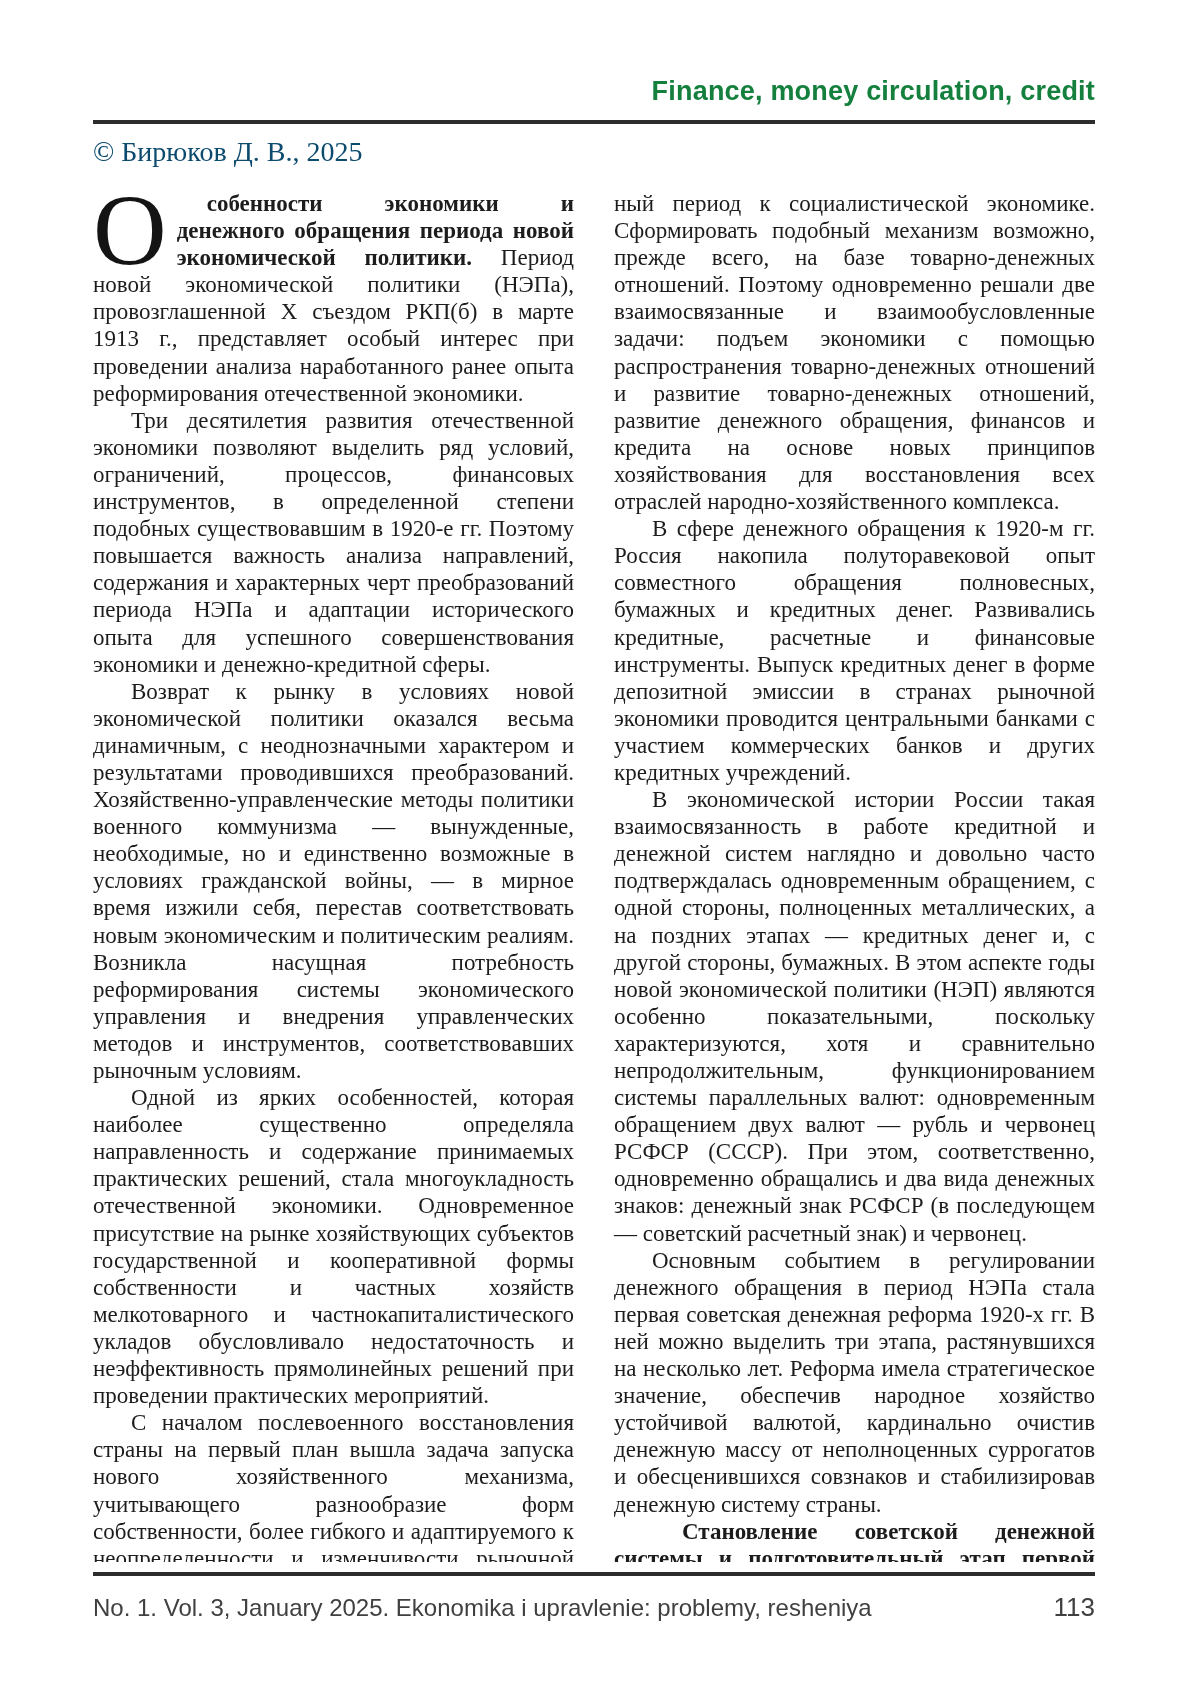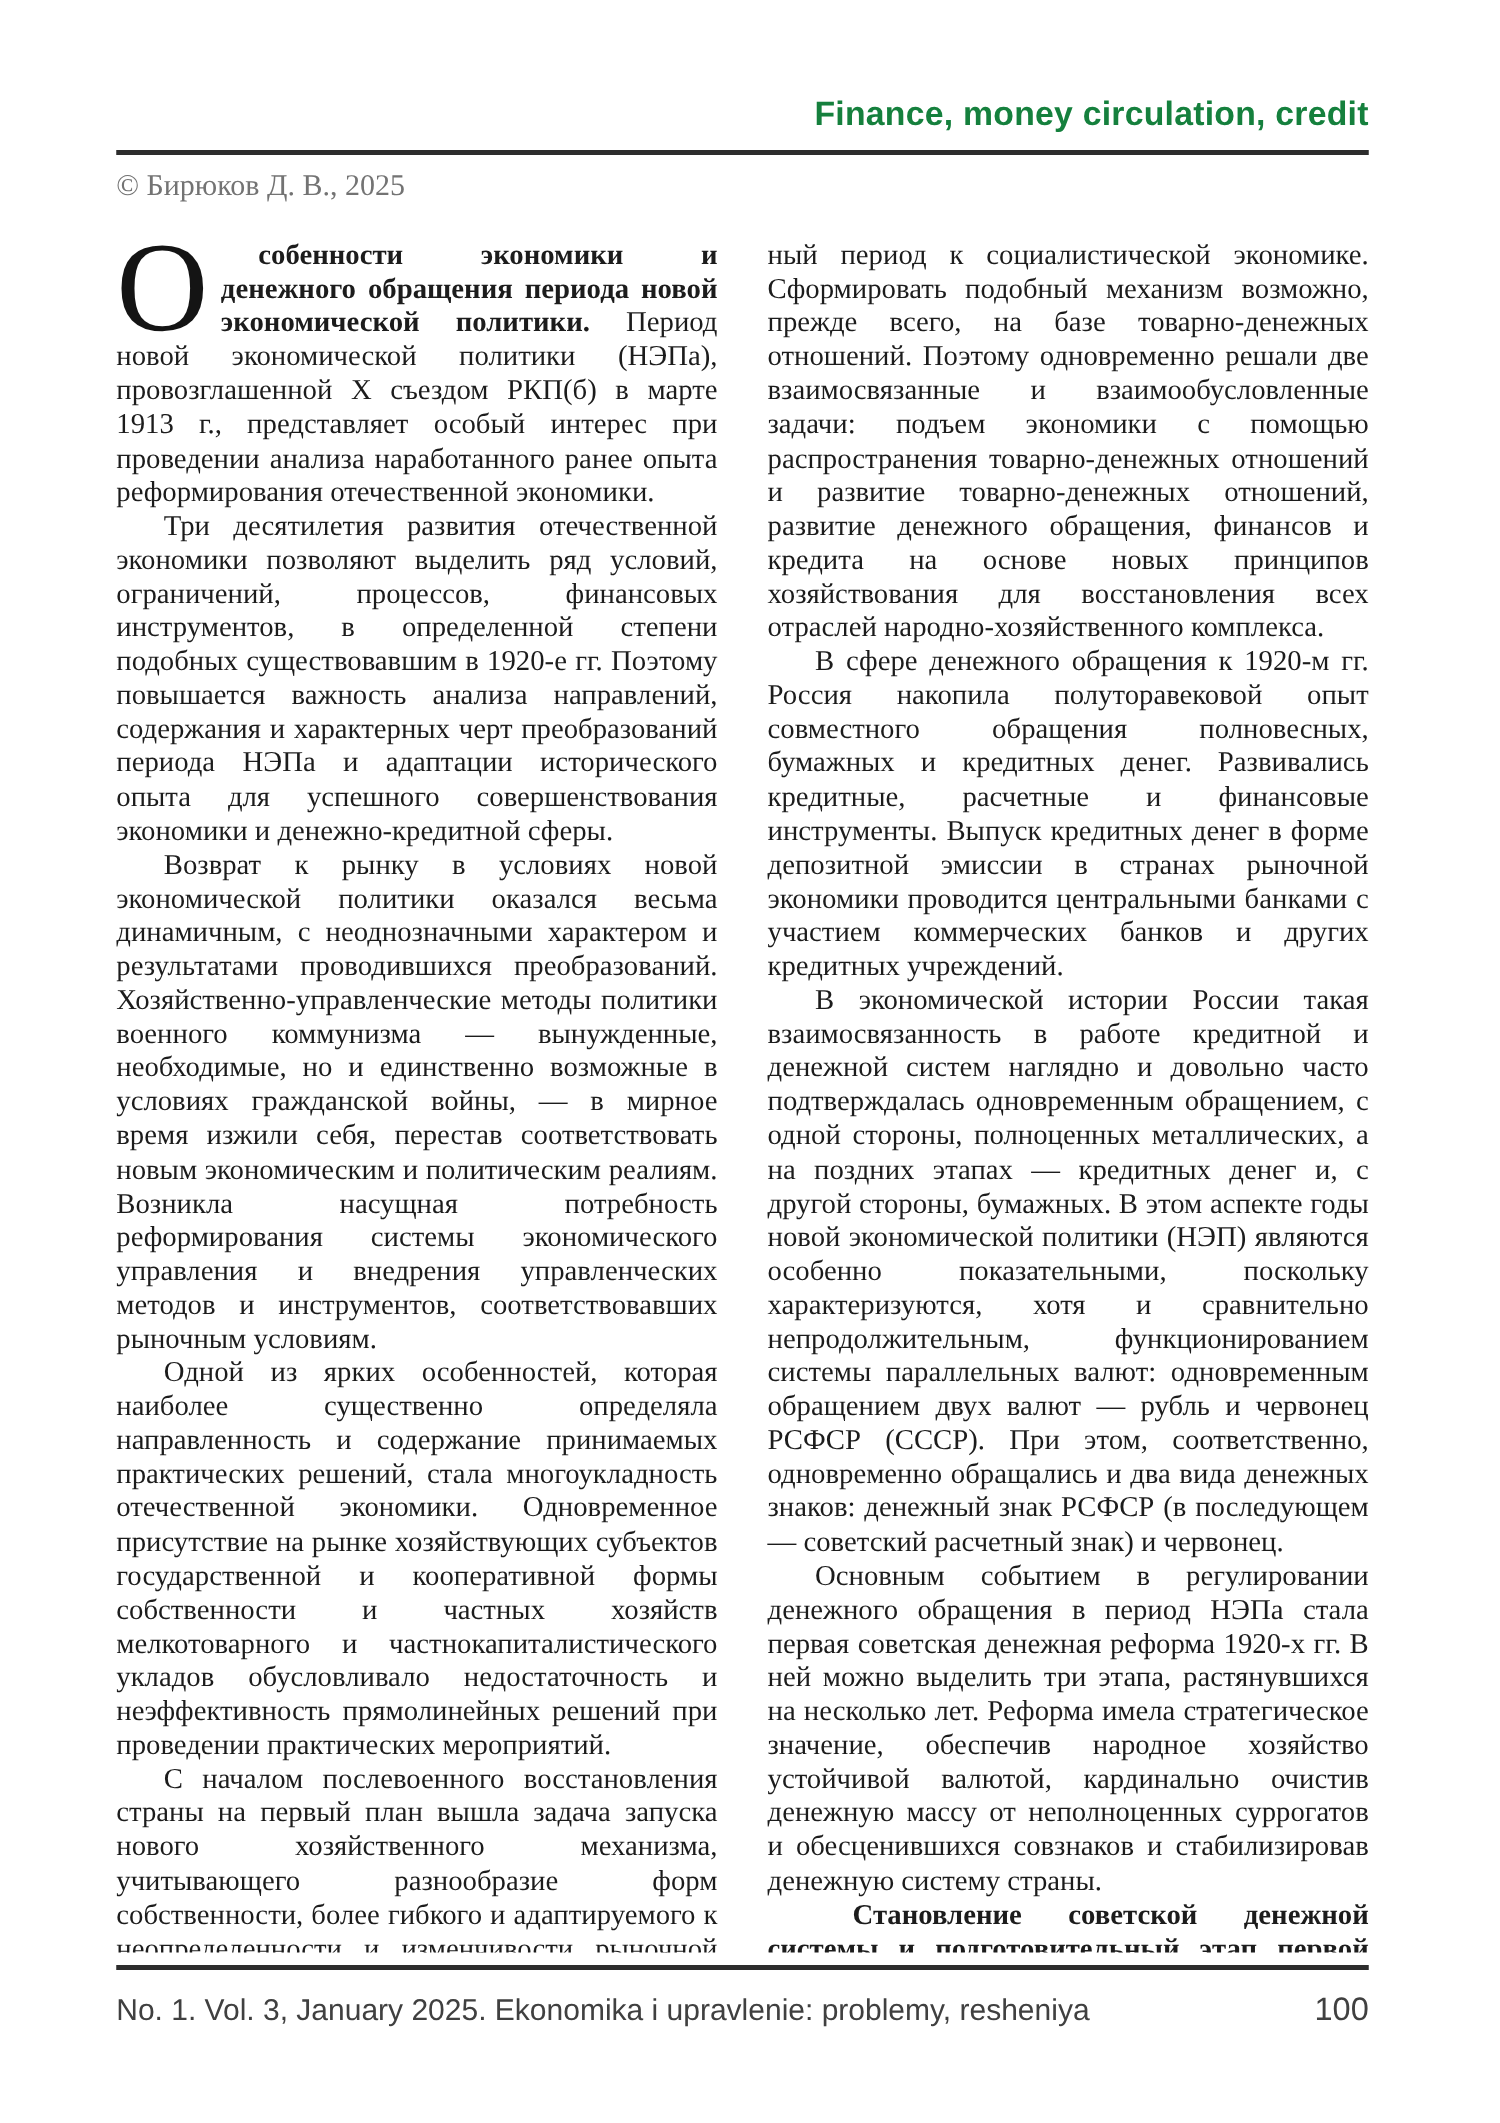--- a/index.html
+++ b/index.html
@@ -24,22 +24,22 @@
   }
   .rule {
     height:4px;
     background:#2d2d2d;
   }
   .rule-top { position:absolute; left:93px; width:1002px; top:120px; }
   .rule-bottom { position:absolute; left:93px; width:1002px; top:1572px; }
 
   .copyright {
     top:136px;
-    font-size:24px;
-    color:#737373;
+    font-size:28px;
+    color:#0c4a6e;
   }
 
   .article-body {
     position:absolute;
     left:93px; width:1002px;
     top:190px; height:1372px;
     overflow:hidden;
     display:flex;
   }
   .col {
@@ -124,16 +124,16 @@
         <span class="bold-lead">Становление советской денежной системы и подготовительный этап первой советской денежной реформы.</span>
       </p>
     </div>
 
   </div>
 
   <div class="rule rule-bottom"></div>
 
   <div class="content footer-line" style="position:absolute;">
     <span>No. 1. Vol. 3, January 2025. Ekonomika i upravlenie: problemy, resheniya</span>
-    <span class="page-number">100</span>
+    <span class="page-number">113</span>
   </div>
 
 </div>
 
 </body></html>

